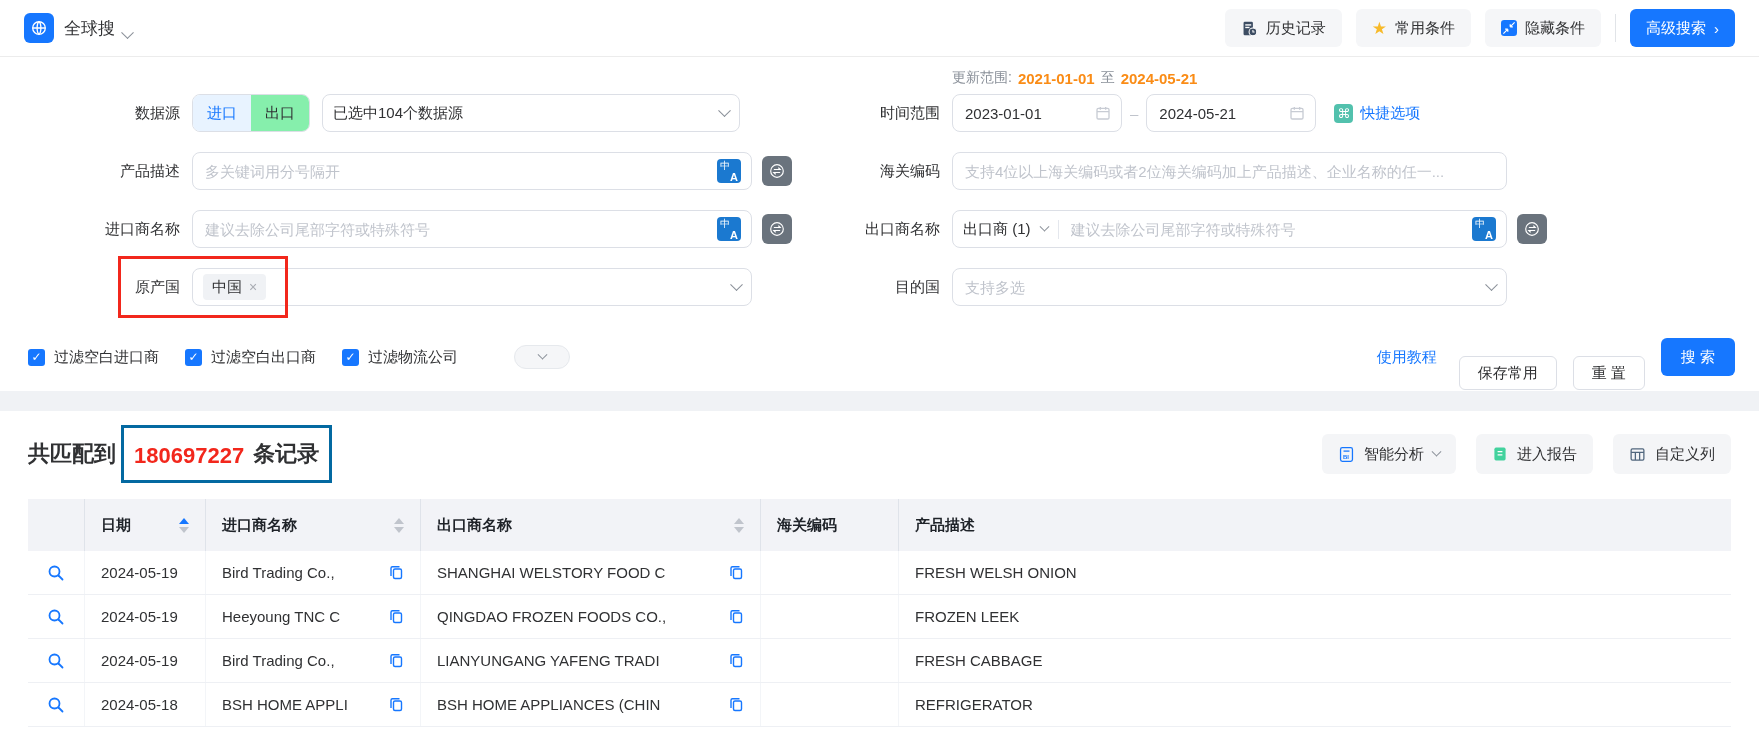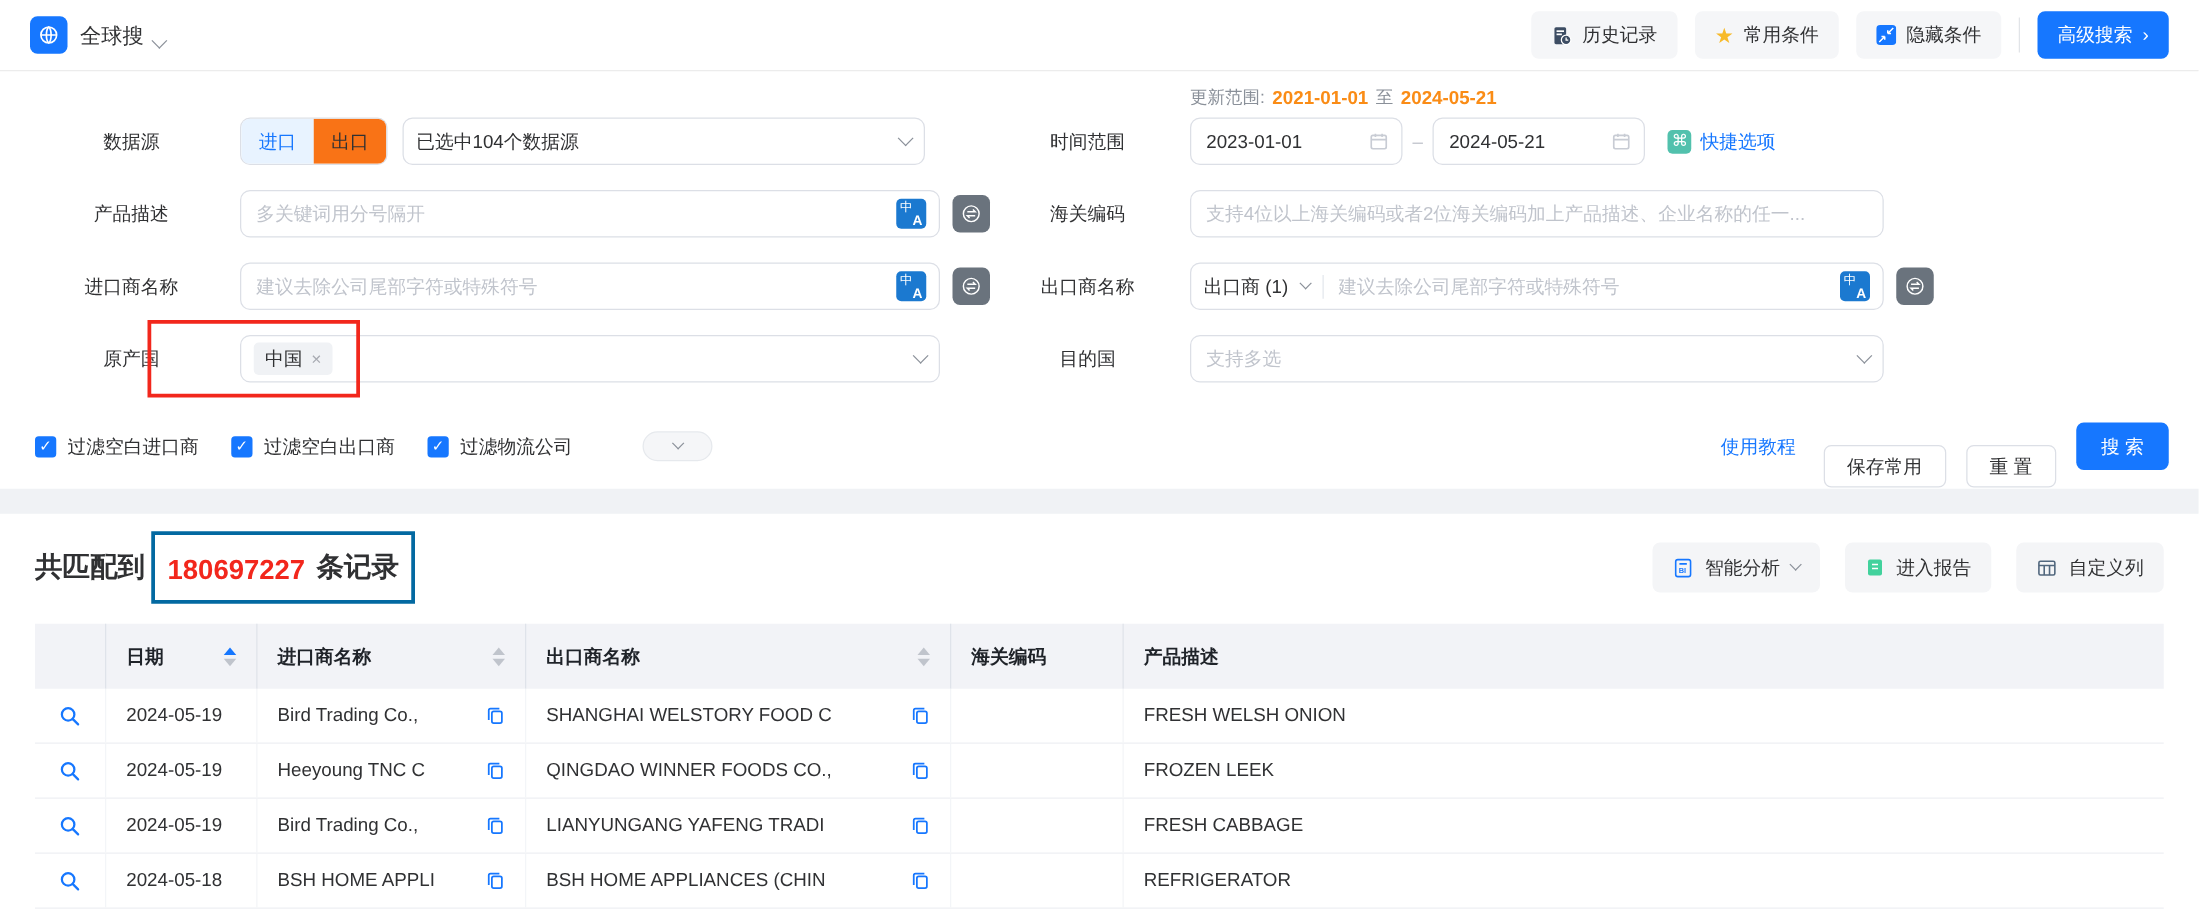--- a/index.html
+++ b/index.html
@@ -18,26 +18,26 @@
   .topbar-right { margin-left:auto; display:flex; align-items:center; gap:14px; }
   .tb-btn { height:38px; background:#f5f6f8; border-radius:6px; display:flex; align-items:center; gap:8px; padding:0 16px; cursor:pointer; }
   .v-div { width:1px; height:28px; background:#e1e4e8; }
   .adv-btn { height:38px; background:#1677ff; color:#fff; border-radius:6px; display:flex; align-items:center; gap:8px; padding:0 16px; cursor:pointer; }
   .star { color:#f7ba2a; font-size:17px; line-height:1; }
   
   .form-cols { display:flex; padding:10px 24px 0 30px; }
   .col-left { width:770px; flex:none; padding-top:26px; }
   .col-right { flex:1; }
   .form-row { display:flex; align-items:center; height:40px; margin-bottom:18px; position:relative; }
-  .form-label { width:150px; text-align:center; margin-right:12px; flex:none; }
+  .form-label { width:150px; text-align:right; margin-right:12px; flex:none; }
   .col-right .form-label { width:140px; }
   .update-line { height:22px; margin-left:152px; margin-bottom:4px; display:flex; align-items:center; gap:6px; font-size:14px; color:#8a9099; }
   .update-line b { color:#fa8c16; font-size:15px; }
   .seg { display:flex; border:1px solid #dcdfe6; border-radius:8px; overflow:hidden; height:38px; flex:none; }
-  .seg-item { width:58px; display:flex; align-items:center; justify-content:center; background:#f97316; cursor:pointer; }
+  .seg-item { width:58px; display:flex; align-items:center; justify-content:center; background:#86efac; cursor:pointer; }
   .seg-item.active { background:#e8f3ff; color:#1677ff; }
   .fld { height:38px; border:1px solid #dcdfe6; border-radius:8px; background:#fff; display:flex; align-items:center; padding:0 10px; }
   .fld input { border:0; outline:0; background:transparent; flex:1; font:inherit; color:#303133; min-width:0; }
   .fld input::placeholder { color:#c0c4cc; }
   .sel-chev { margin-left:auto; flex:none; }
   .w-left-select { width:418px; margin-left:12px; }
   .w-left-input { width:560px; }
   .w-right { width:555px; }
   .tag { background:#f0f2f5; border-radius:4px; height:26px; display:flex; align-items:center; gap:7px; padding:0 9px; cursor:pointer; }
   .tag .x { color:#a8abb2; font-size:14px; }
@@ -414,21 +414,21 @@
       <div class="td c2">
           <span class="cell-clip imp-clip">Heeyoung TNC C</span>
           <span class="copy-btn">
             <svg width="15" height="15" viewBox="0 0 15 15" fill="none" stroke="#1677ff" stroke-width="1.4">
               <rect x="4.5" y="4" width="8" height="9.5" rx="1.5"></rect>
               <path d="M10.5 1.8H3.4A1.4 1.4 0 002 3.2V11"></path>
             </svg>
           </span>
         </div>
       <div class="td c3">
-          <span class="cell-clip exp-clip">QINGDAO WINNER FOODS CO.,</span>
+          <span class="cell-clip exp-clip">QINGDAO FROZEN FOODS CO.,</span>
           <span class="copy-btn">
             <svg width="15" height="15" viewBox="0 0 15 15" fill="none" stroke="#1677ff" stroke-width="1.4">
               <rect x="4.5" y="4" width="8" height="9.5" rx="1.5"></rect>
               <path d="M10.5 1.8H3.4A1.4 1.4 0 002 3.2V11"></path>
             </svg>
           </span>
         </div>
       <div class="td c4">
           <span></span>
         </div>

